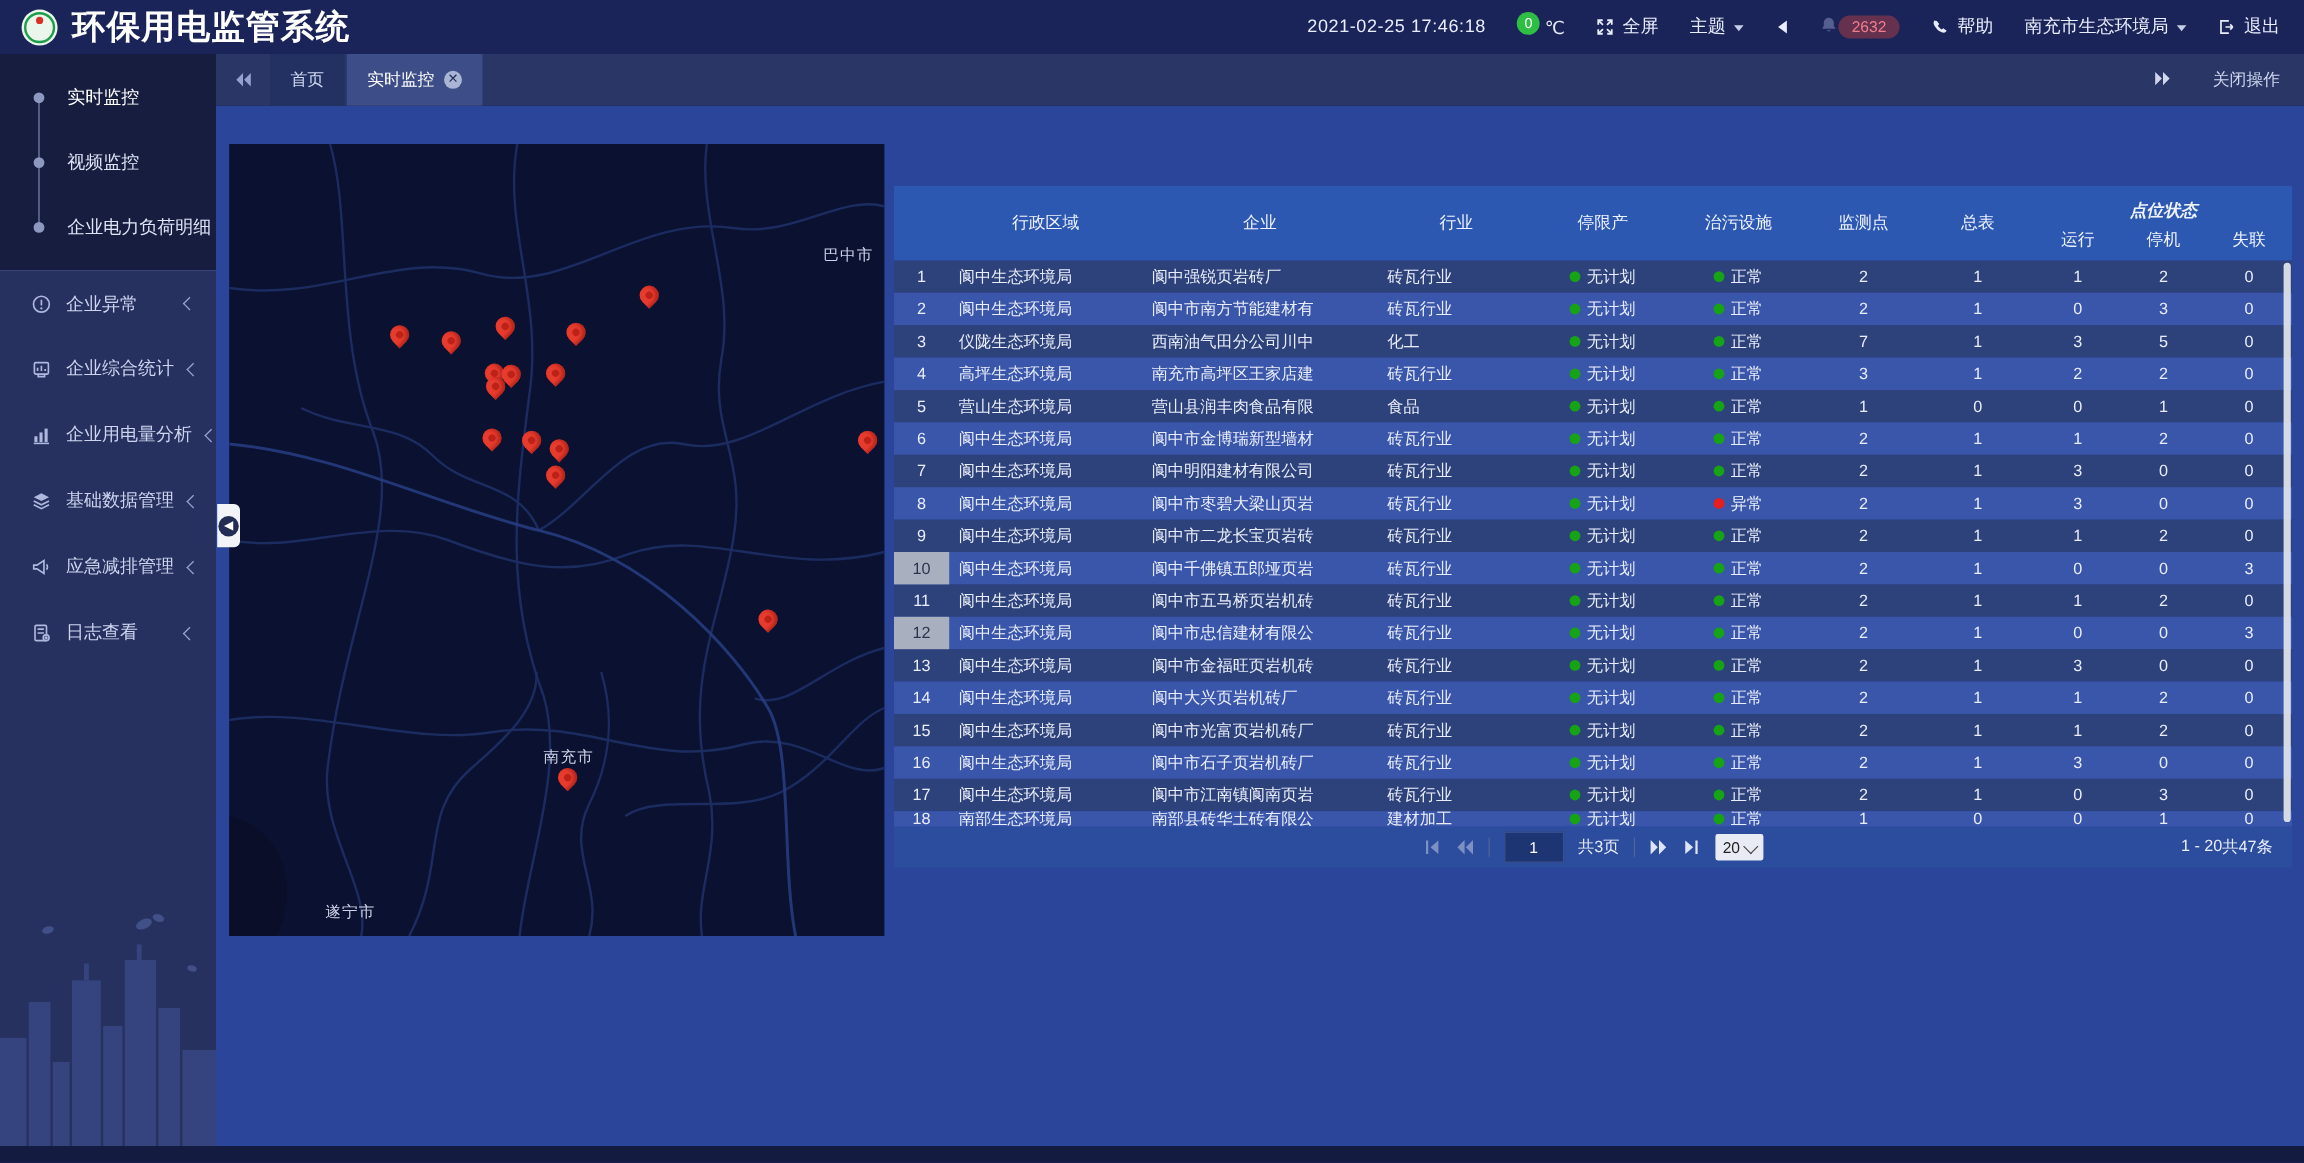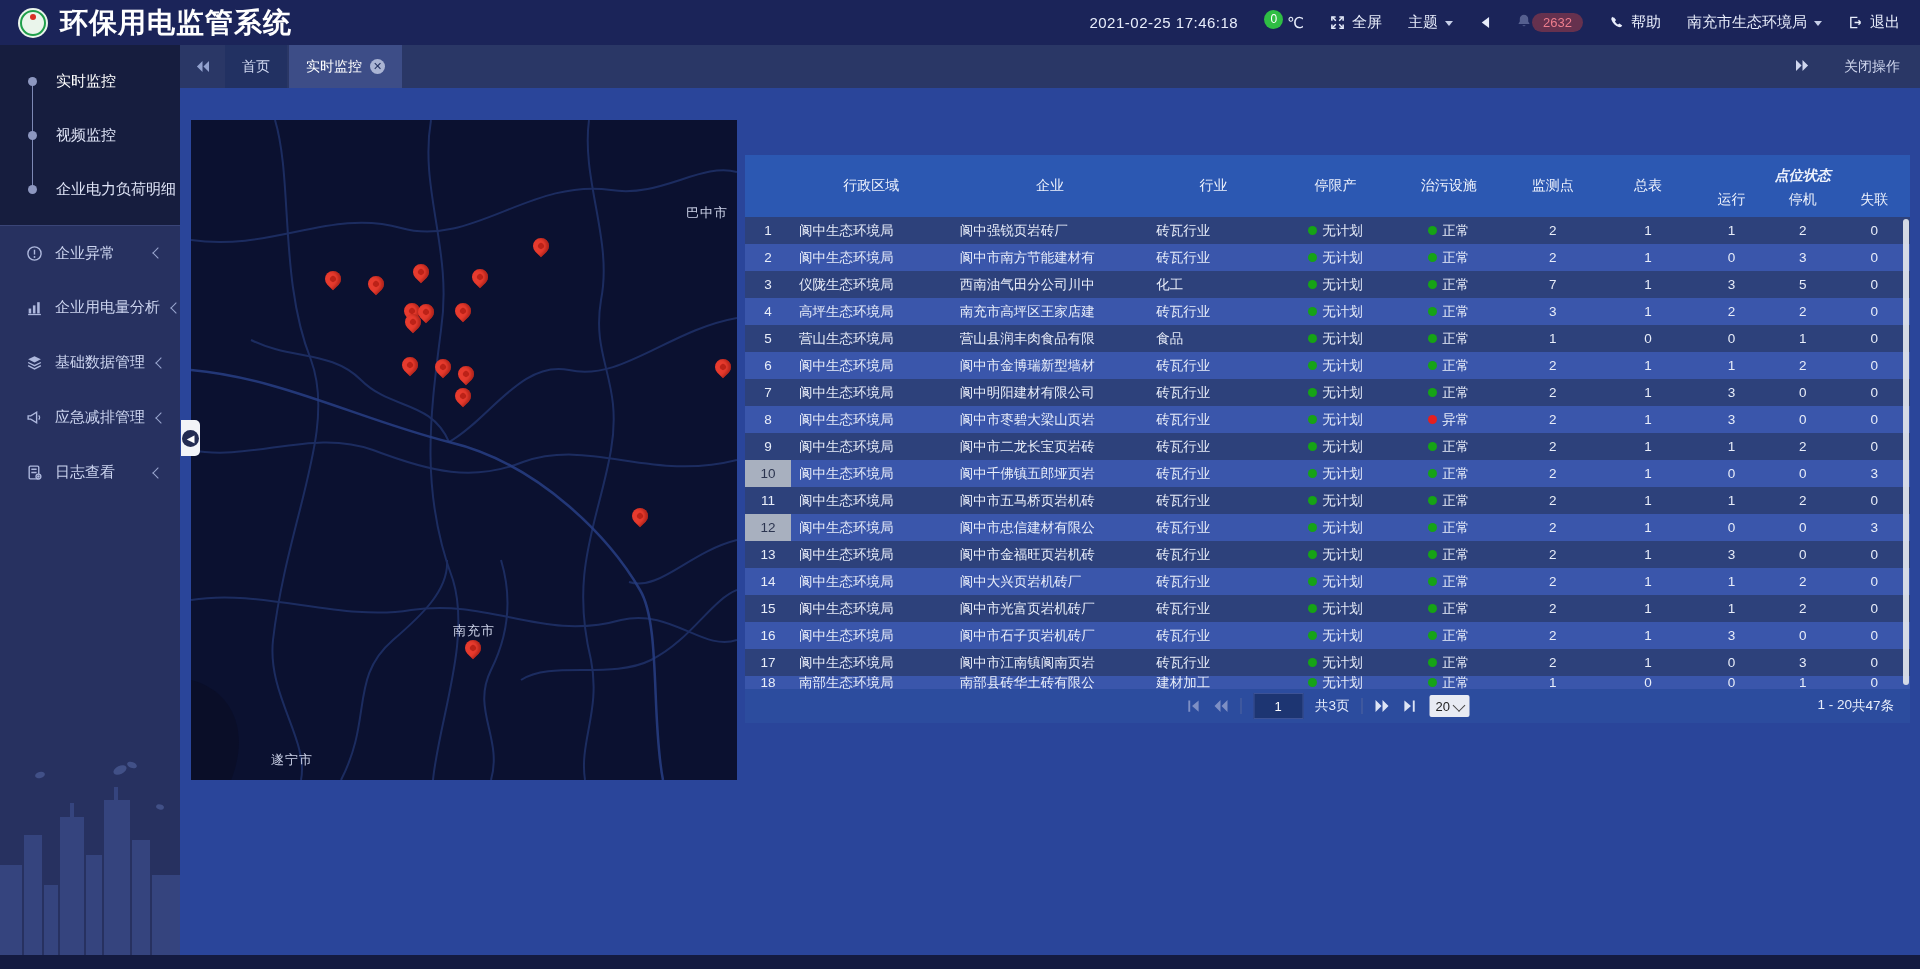--- a/index.html
+++ b/index.html
@@ -170,20 +170,29 @@
       <div class="menu-row">
         <span class="menu-icon"><svg viewBox="0 0 16 16" fill="none" stroke="currentColor" stroke-width="1.3">
             <circle cx="8" cy="8" r="6.2"></circle>
             <path d="M8 4.5V9"></path>
             <circle cx="8" cy="11.3" r=".9" fill="currentColor" stroke="none"></circle>
           </svg></span>
         <span class="menu-label">企业异常</span>
         <span class="chev left"></span>
       </div>
       <div class="menu-row">
+        <span class="menu-icon"><svg viewBox="0 0 16 16" fill="none" stroke="currentColor" stroke-width="1.3">
+            <rect x="2.5" y="3" width="11" height="9" rx="1"></rect>
+            <path d="M5.5 12v2h5v-2"></path>
+            <path d="M5 9.5V7M8 9.5V5.5M11 9.5V8"></path>
+          </svg></span>
+        <span class="menu-label">企业综合统计</span>
+        <span class="chev left"></span>
+      </div>
+      <div class="menu-row">
         <span class="menu-icon"><svg viewBox="0 0 16 16" fill="currentColor">
             <rect x="2.5" y="9" width="2.4" height="4.6"></rect>
             <rect x="6.5" y="6" width="2.4" height="7.6"></rect>
             <rect x="10.5" y="3" width="2.4" height="10.6"></rect>
             <rect x="2" y="14" width="12" height="1.2"></rect>
           </svg></span>
         <span class="menu-label">企业用电量分析</span>
         <span class="chev left"></span>
       </div>
       <div class="menu-row">

